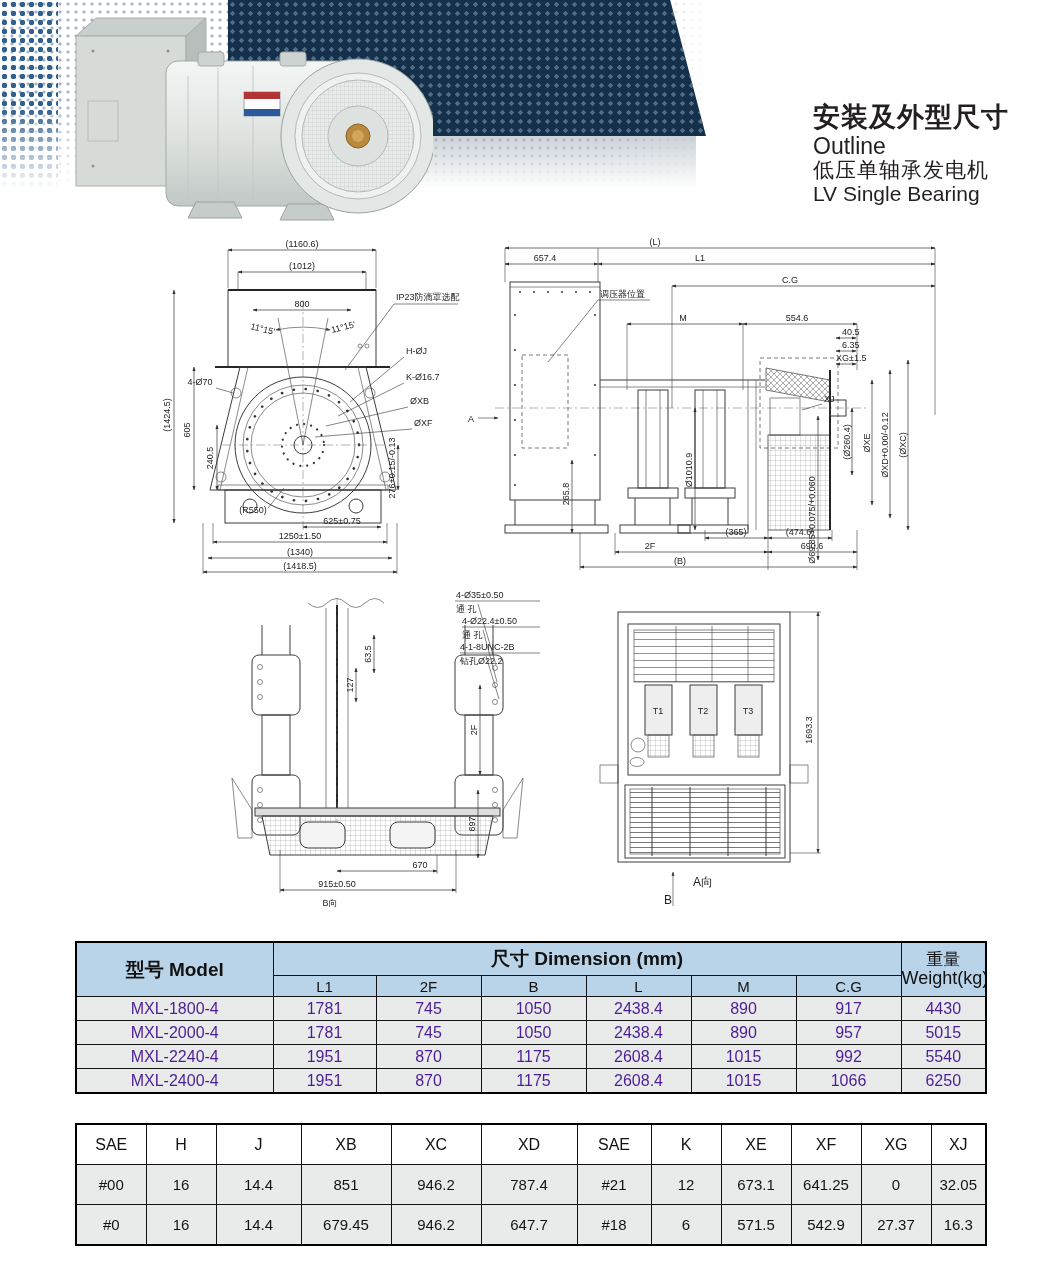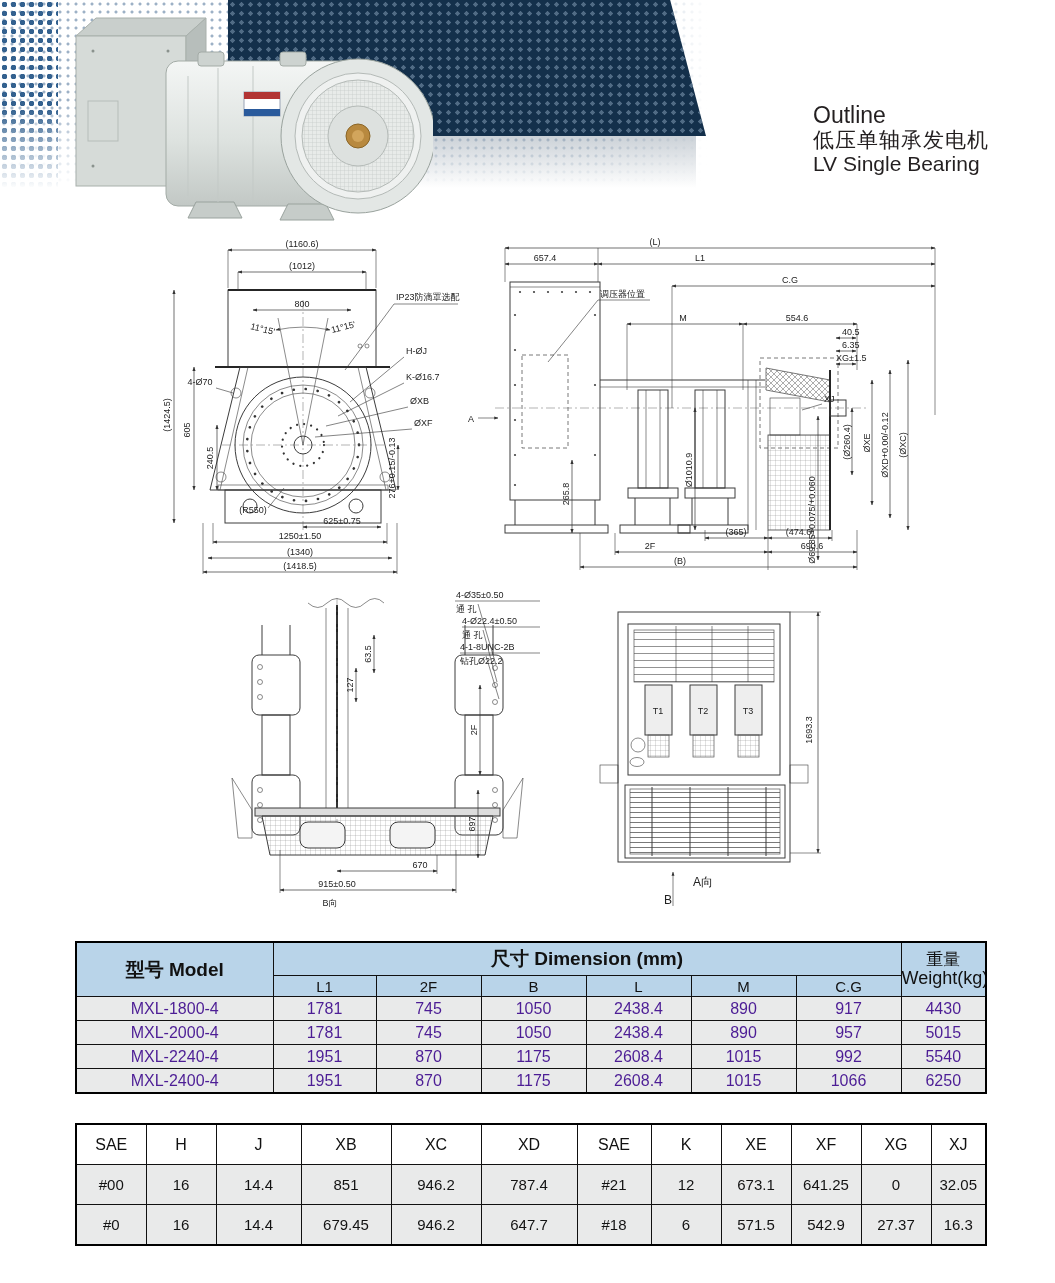--- a/index.html
+++ b/index.html
@@ -106,20 +106,21 @@
       <circle cx="310" cy="130" r="77" fill="#e3e7e5" stroke="#99a29d"></circle>
       <circle cx="310" cy="130" r="63" fill="#eff1f0" stroke="#b4bab7"></circle>
       <circle cx="310" cy="130" r="56" fill="url(#pm2)" stroke="#b4bab7"></circle>
       <circle cx="310" cy="130" r="30" fill="#dde1df" stroke="#b4bab7"></circle>
       <circle cx="310" cy="130" r="12" fill="#b8893f" stroke="#8a6527"></circle>
       <circle cx="310" cy="130" r="6" fill="#d2a55c"></circle>
     </g>
   </svg>
 
   <div class="titleblock">
+    <div class="tzh">安装及外型尺寸</div>
     <div class="ten">Outline</div>
     <div class="szh">低压单轴承发电机</div>
     <div class="sen">LV Single Bearing</div>
   </div>
 </div>
 
 <div class="drawings">
 <svg width="1055" height="706" viewBox="0 0 1055 706">
   <defs>
     <marker id="arr" viewBox="0 0 10 10" refX="9" refY="5" markerWidth="7" markerHeight="7" orient="auto-start-reverse">

